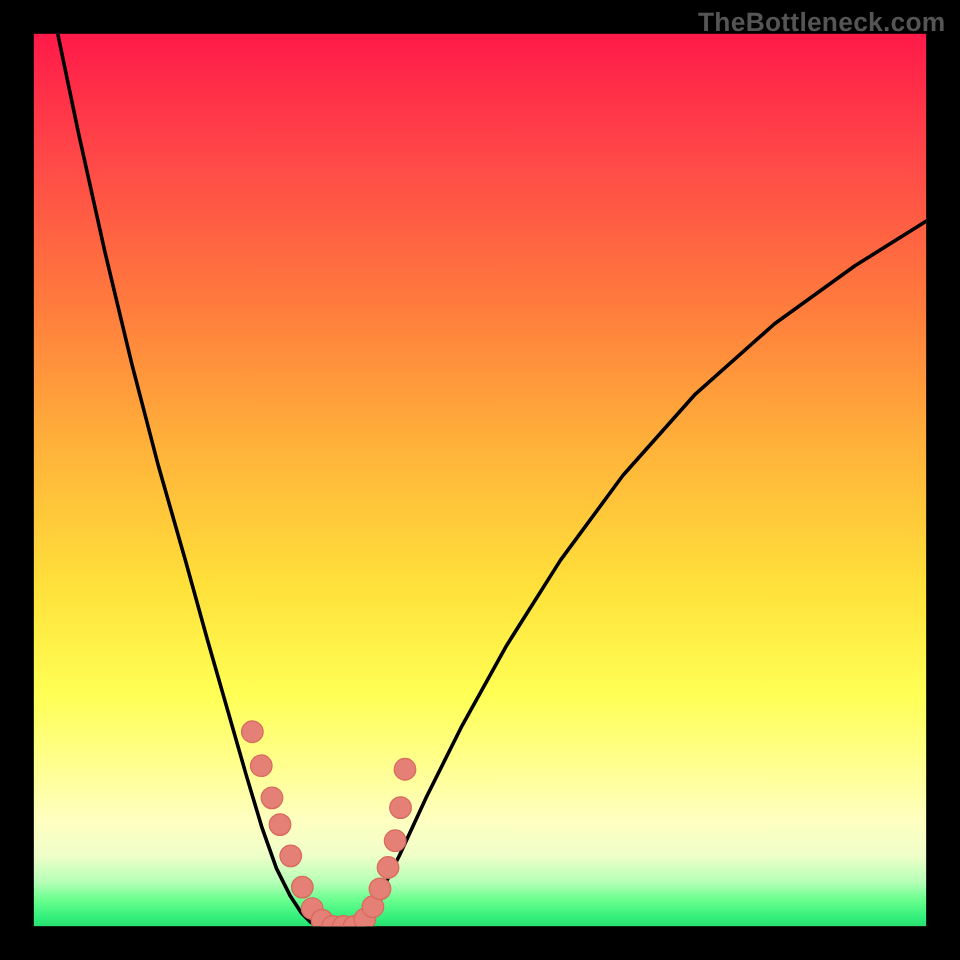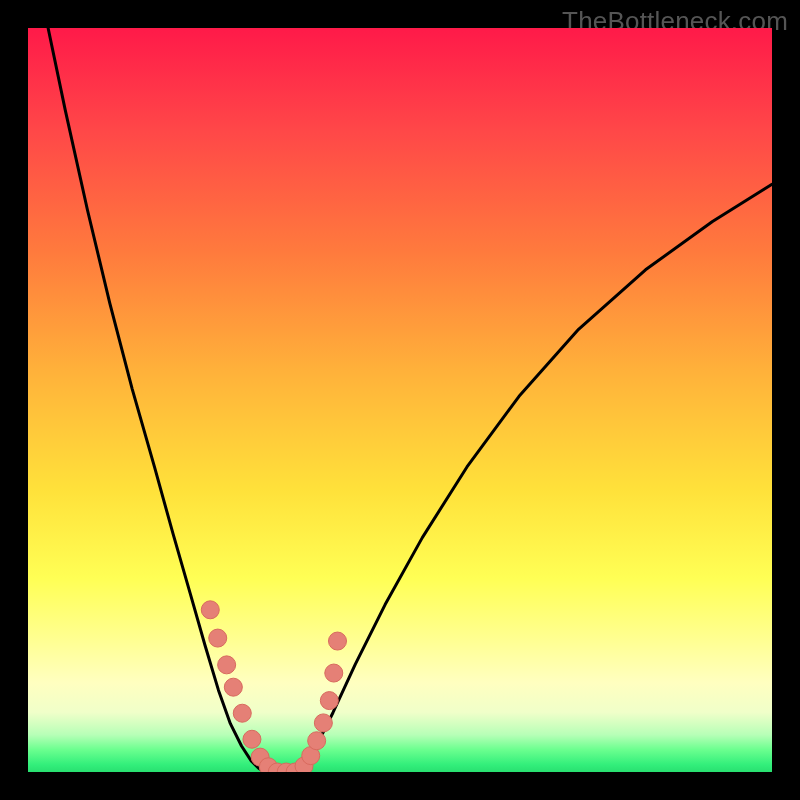--- a/index.html
+++ b/index.html
@@ -55,22 +55,22 @@
     left: 0;
     top: 0;
     width: 744px;
     height: 744px;
   }
   .watermark {
     position: absolute;
     top: 6px;
     right: 12px;
     color: #555;
-    font-size: 26px;
-    font-weight: 400;
+    font-size: 22px;
+    font-weight: 700;
     letter-spacing: 0.2px;
   }
 </style>
 </head>
 <body>
 
 <div class="frame">
   <div class="watermark">TheBottleneck.com</div>
   <div class="plot">
     <div class="gradient-bg"></div>

